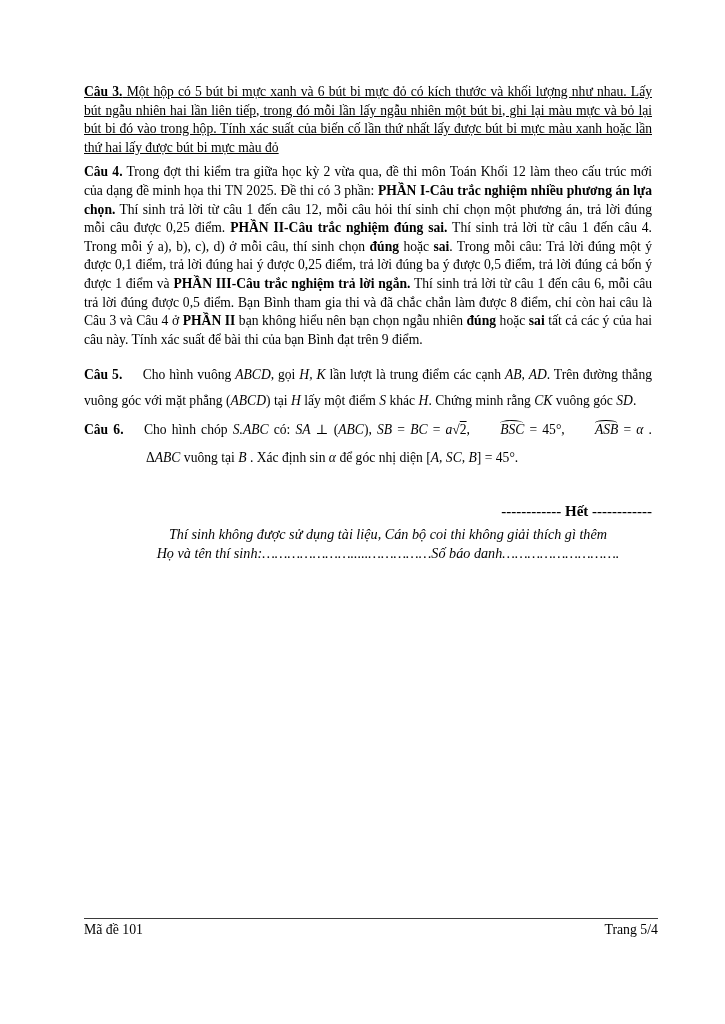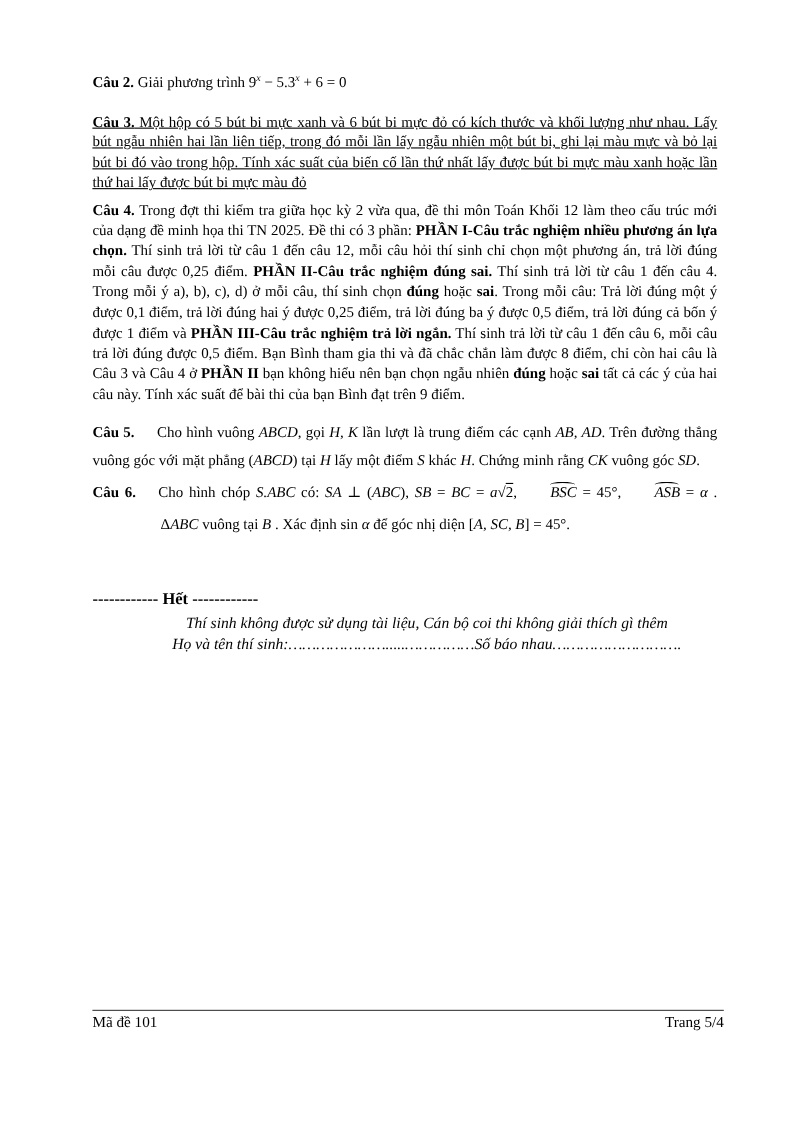--- a/index.html
+++ b/index.html
@@ -28,22 +28,22 @@
   .sup{font-size:66%;vertical-align:super;line-height:0;}
   .ol{text-decoration:overline;}
   .hat{position:relative;margin-left:25px;}
   .hat::after{
     content:"";
     position:absolute;left:1%;right:4%;top:-2px;height:5px;
     border-top:1.3px solid #000;
     border-radius:50% 50% 0 0;
   }
   .end-marker{
-    margin-top:44px;
-    text-align:left;
+    margin-top:29px;
+    text-align:right;
     font-weight:bold;
     font-size:15px;
   }
   .notes{
     margin:3px 0 0 40px;
     font-style:italic;
     font-size:14.2px;
     line-height:1.32;
     text-align:center;
   }
@@ -56,31 +56,30 @@
     justify-content:space-between;
     font-size:13.8px;
   }
 </style>
 </head>
 <body>
 
 <div class="page">
 
   <main class="content">
-    <p class="para"><span class="b">Câu 2.</span><span> Giải phương trình </span><span>9</span><span class="i sup">x</span><span> − 5.3</span><span class="i sup">x</span><span> + 6 = 0</span></p>
     <p class="para just p-q3"><span class="b">Câu 3.</span><span> Một hộp có 5 bút bi mực xanh và 6  bút bi mực đỏ có kích thước và khối lượng như nhau. Lấy bút ngẫu nhiên hai lần liên tiếp, trong đó mỗi lần lấy ngẫu nhiên một bút bi, ghi lại màu mực và bỏ lại bút bi đó vào trong hộp. Tính xác suất của biến cố lần thứ nhất lấy được bút bi mực màu xanh hoặc lần thứ hai lấy được bút bi mực màu đỏ</span></p>
     <p class="para just p-q4"><span class="b">Câu 4.</span><span> Trong đợt thi kiểm tra giữa học kỳ 2 vừa qua, đề thi môn Toán Khối 12 làm theo cấu trúc mới của dạng đề minh họa thi TN 2025. Đề thi có 3 phần: </span><span class="b">PHẦN I-Câu trắc nghiệm nhiều phương án lựa chọn.</span><span> Thí sinh trả lời từ câu 1 đến câu 12, mỗi câu hỏi thí sinh chỉ chọn một phương án, trả lời đúng mỗi câu được 0,25 điểm. </span><span class="b">PHẦN II-Câu trắc nghiệm đúng sai.</span><span> Thí sinh trả lời từ câu 1 đến câu 4. Trong mỗi ý a), b), c), d) ở mỗi câu, thí sinh chọn </span><span class="b">đúng</span><span> hoặc </span><span class="b">sai</span><span>. Trong mỗi câu: Trả lời đúng một ý được 0,1 điểm, trả lời đúng hai ý được 0,25 điểm, trả lời đúng ba ý được 0,5 điểm, trả lời đúng cả bốn ý được 1 điểm và </span><span class="b">PHẦN III-Câu trắc nghiệm trả lời ngắn.</span><span> Thí sinh trả lời từ câu 1 đến câu 6, mỗi câu trả lời đúng được 0,5 điểm. Bạn Bình tham gia thi và đã chắc chắn làm được 8 điểm, chỉ còn hai câu là Câu 3 và Câu 4 ở </span><span class="b">PHẦN II</span><span> bạn không hiểu nên bạn chọn ngẫu nhiên </span><span class="b">đúng</span><span> hoặc </span><span class="b">sai</span><span> tất cả các ý của hai câu này. Tính xác suất để bài thi của bạn Bình đạt trên 9 điểm.</span></p>
     <p class="para just p-q5"><span class="b">Câu 5.</span><span>  Cho hình vuông </span><span class="i">ABCD</span><span>, gọi </span><span class="i">H, K</span><span> lần lượt là trung điểm các cạnh </span><span class="i">AB, AD</span><span>. Trên đường thẳng vuông góc với mặt phẳng (</span><span class="i">ABCD</span><span>) tại </span><span class="i">H</span><span> lấy một điểm </span><span class="i">S</span><span> khác </span><span class="i">H</span><span>. Chứng minh rằng </span><span class="i">CK</span><span> vuông góc </span><span class="i">SD</span><span>.</span></p>
     <p class="para just p-q6"><span class="b">Câu 6.</span><span>  Cho hình chóp </span><span class="i">S.ABC</span><span> có: </span><span class="i">SA</span><span> ⊥ (</span><span class="i">ABC</span><span>), </span><span class="i">SB</span><span> = </span><span class="i">BC</span><span> = </span><span class="i">a</span><span>√</span><span class="ol">2</span><span>, </span><span class="i hat">BSC</span><span> = 45°, </span><span class="i hat">ASB</span><span> = </span><span class="i">α</span><span> . Δ</span><span class="i">ABC</span><span>  vuông tại </span><span class="i">B</span><span> . Xác định sin </span><span class="i">α</span><span> để góc nhị diện [</span><span class="i">A, SC, B</span><span>] = 45°.</span></p>
 
     <div class="end-marker">------------ Hết ------------</div>
 
     <div class="notes">
       <div class="note">Thí sinh không được sử dụng tài liệu, Cán bộ coi thi không giải thích gì thêm</div>
-      <div class="note">Họ và tên thí sinh:………………….....……………Số báo nhau……………………….</div>
+      <div class="note">Họ và tên thí sinh:………………….....……………Số báo danh……………………….</div>
     </div>
   </main>
 
   <footer class="footer">
     <span>Mã đề 101</span>
     <span>Trang 5/4</span>
   </footer>
 
 </div>
 

